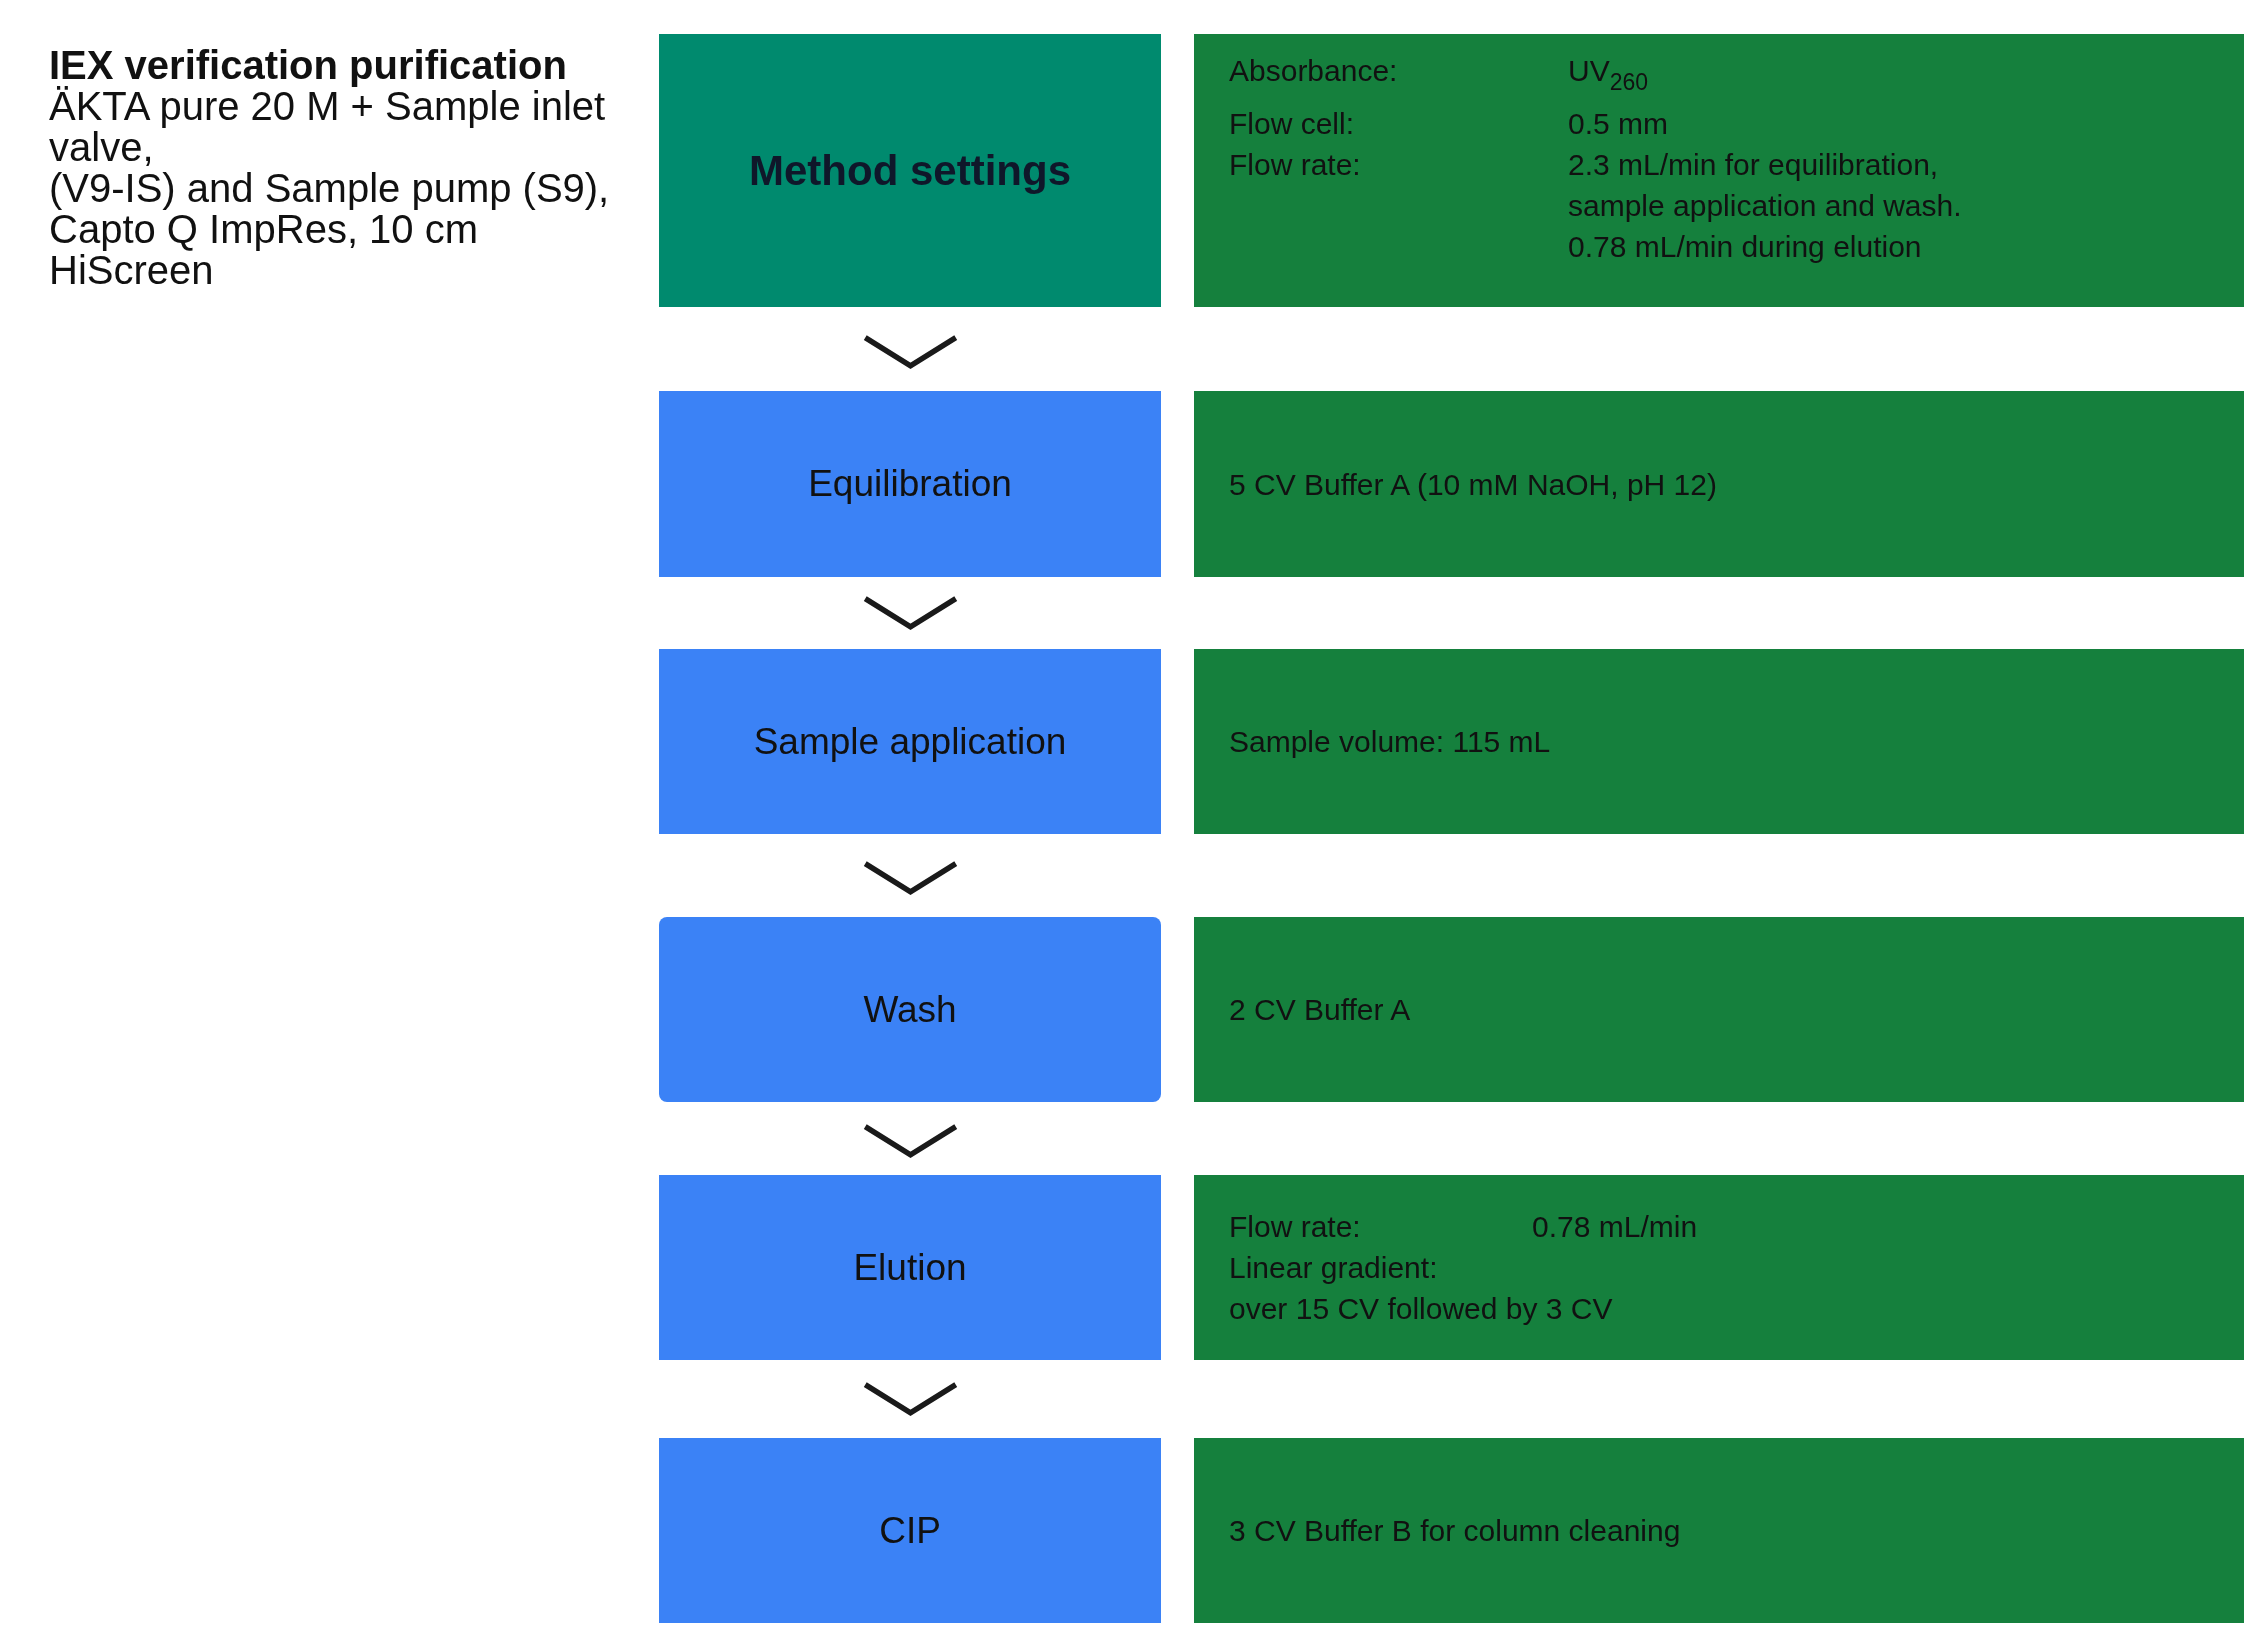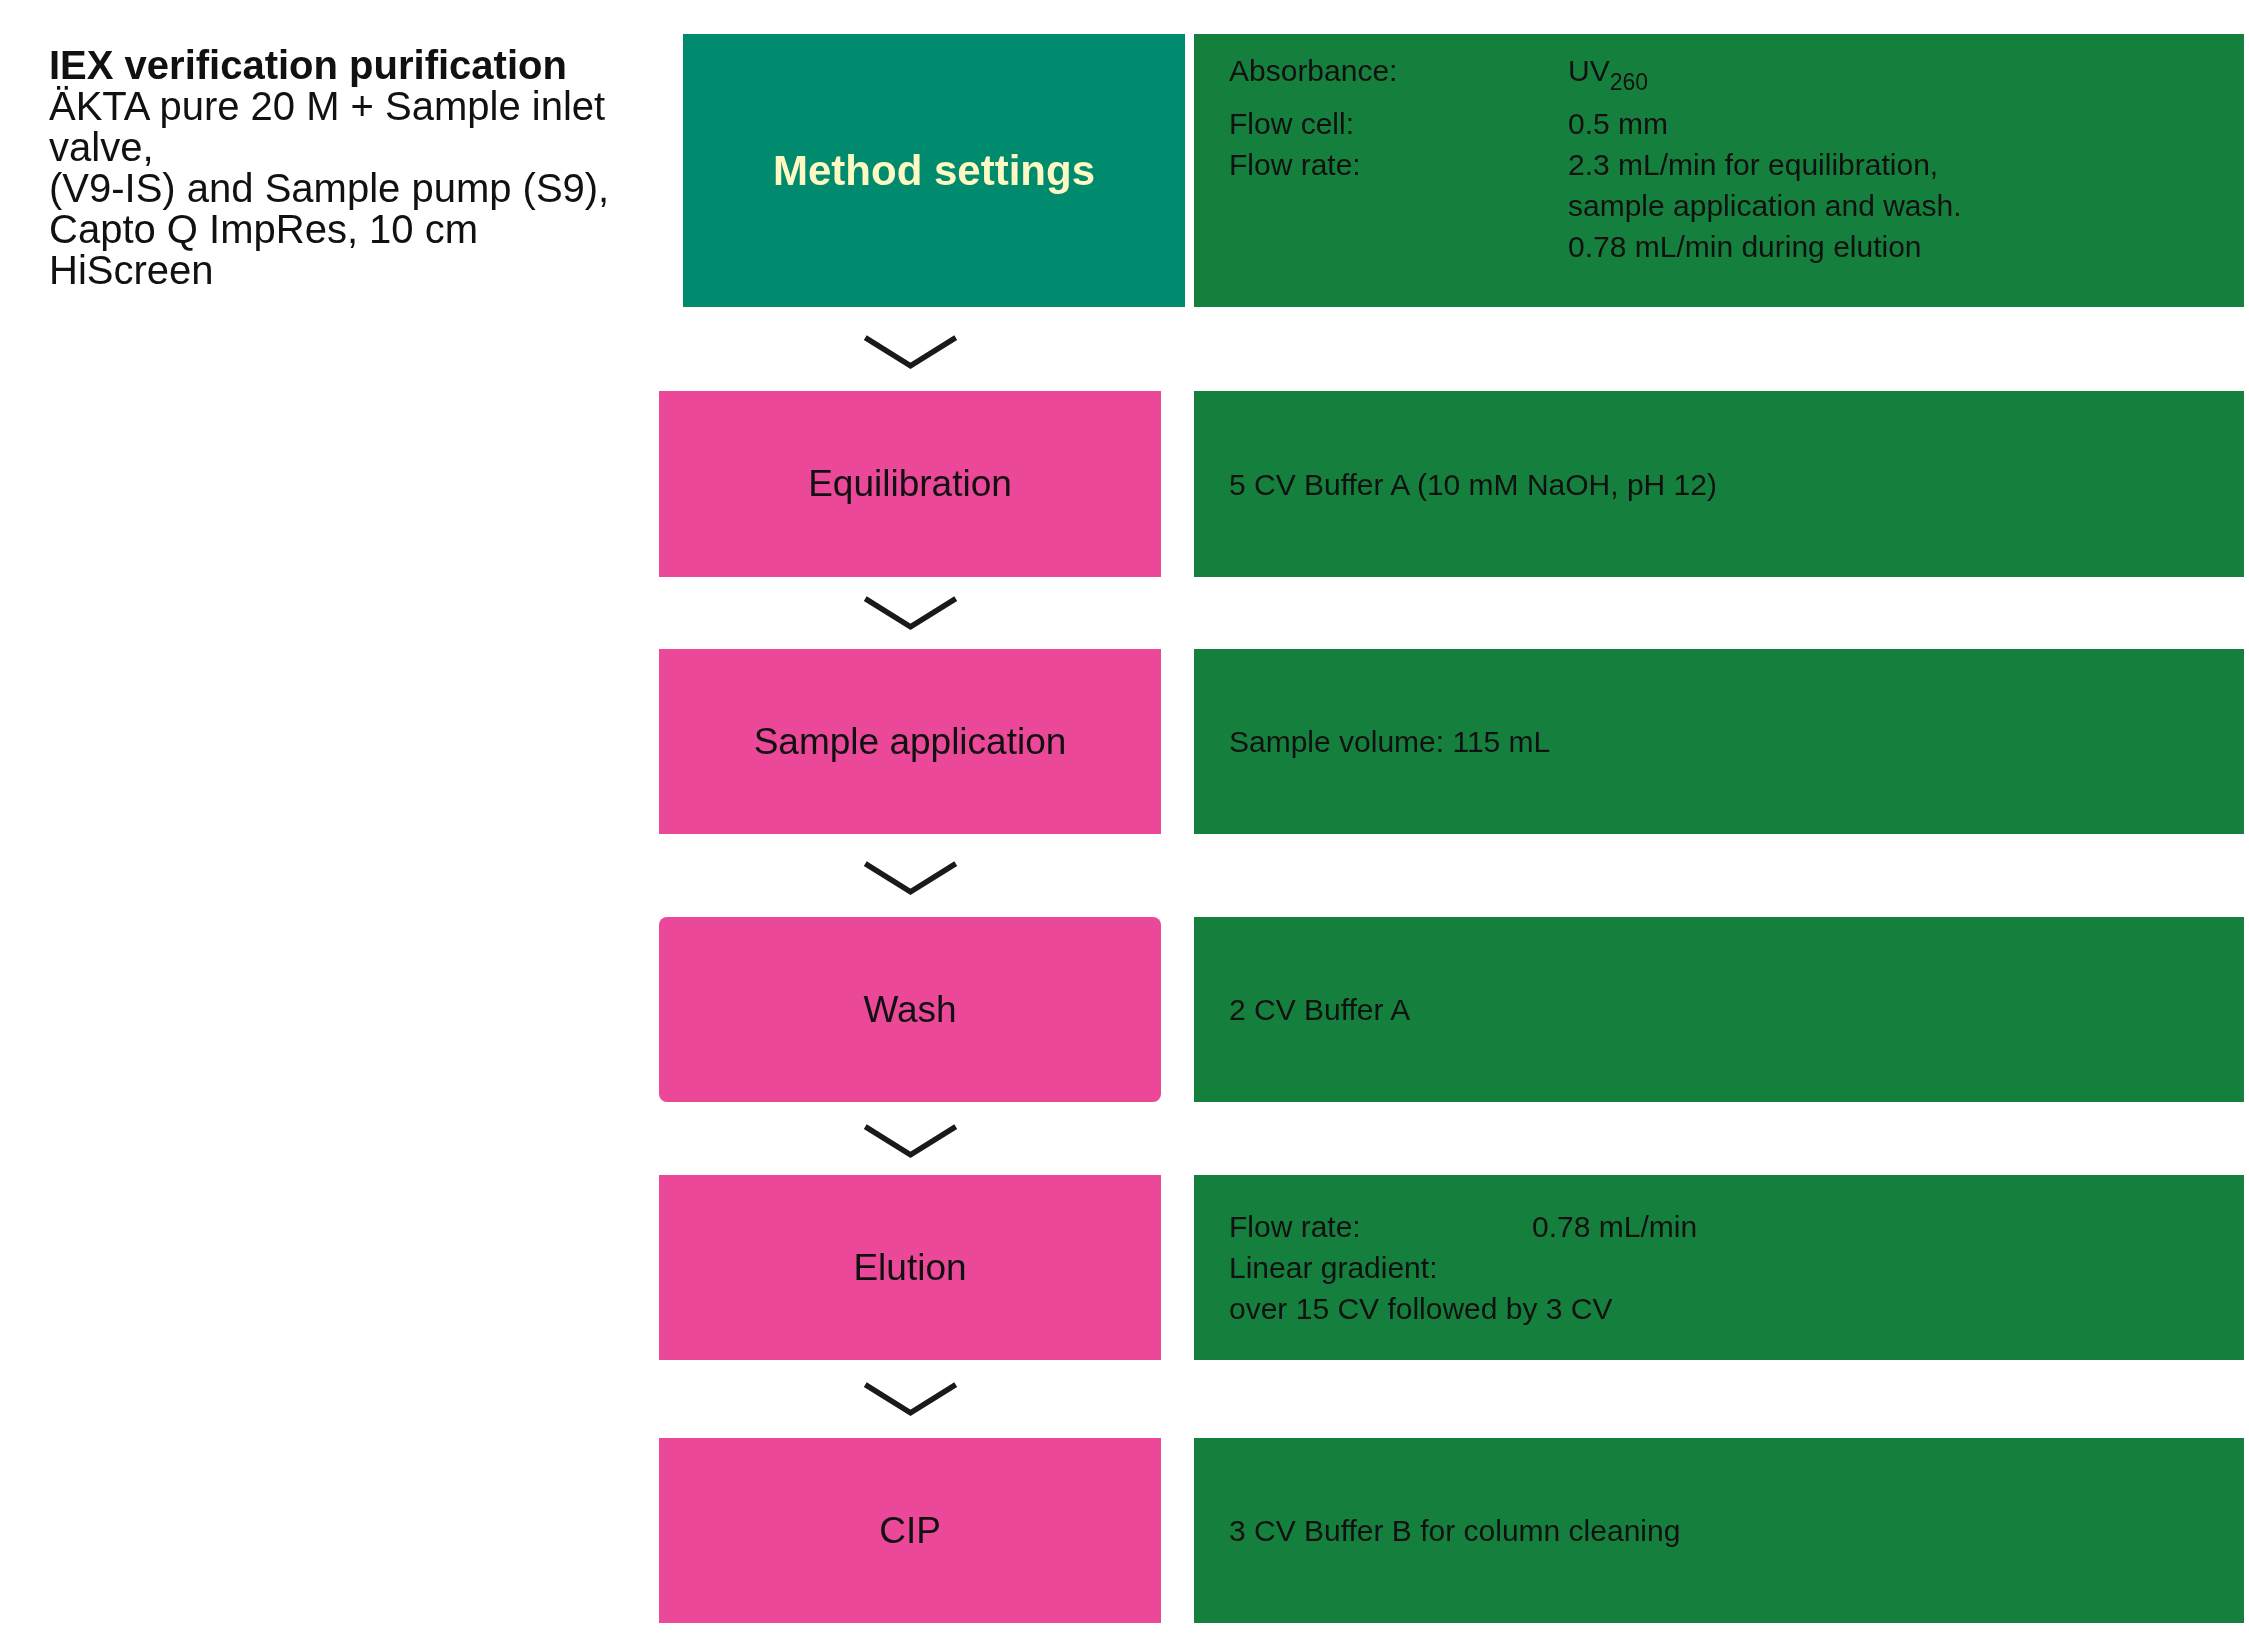--- a/index.html
+++ b/index.html
@@ -1,22 +1,22 @@
 <!DOCTYPE html>
 <html style="font-size:12.5px"><head>
 <meta charset="utf-8">
 <style>
   html, body { margin:0; padding:0; background:#ffffff; }
   body { width:2250px; height:1647px; position:relative; overflow:hidden;
          font-family:"Liberation Sans", "DejaVu Sans", sans-serif; color:#111; }
   .intro { position:absolute; left:49px; top:45px; width:561px; font-size:40px; line-height:41px; }
   .intro .t { font-weight:bold; }
   .step { position:absolute; left:659px; width:502px; display:flex; align-items:center; justify-content:center;
-          background:#ec4899; font-size:37px; text-align:center; }
-  .step.primary { background:#008a6e; color:#fef9c3; font-weight:bold; font-size:42px;margin-left:24px; }
+          background:#3b82f6; font-size:37px; text-align:center; }
+  .step.primary { background:#008a6e; color:#0f172a; font-weight:bold; font-size:42px; }
   .detail { position:absolute; left:1194px; width:1050px; background:#15803d; box-sizing:border-box;
             padding-left:35px; display:flex; align-items:center; font-size:30px; line-height:41px; }
   .detail.top { align-items:flex-start; padding-top:15.6px; }
   .kv { display:grid; column-gap:0; }
   .kv .k { white-space:nowrap; }
   .kv .v { white-space:nowrap; }
   .arrow { position:absolute; left:862px; width:97px; height:39px; }
   sub { font-size:23px; vertical-align:-9.3px; }
 </style>
 </head>

